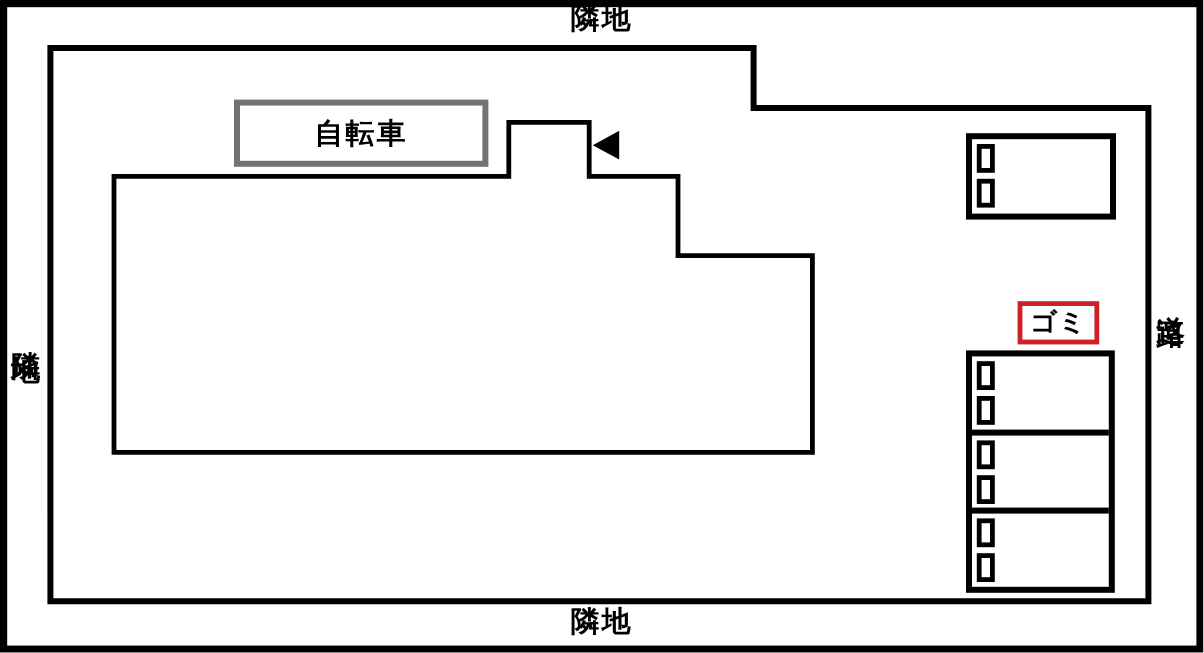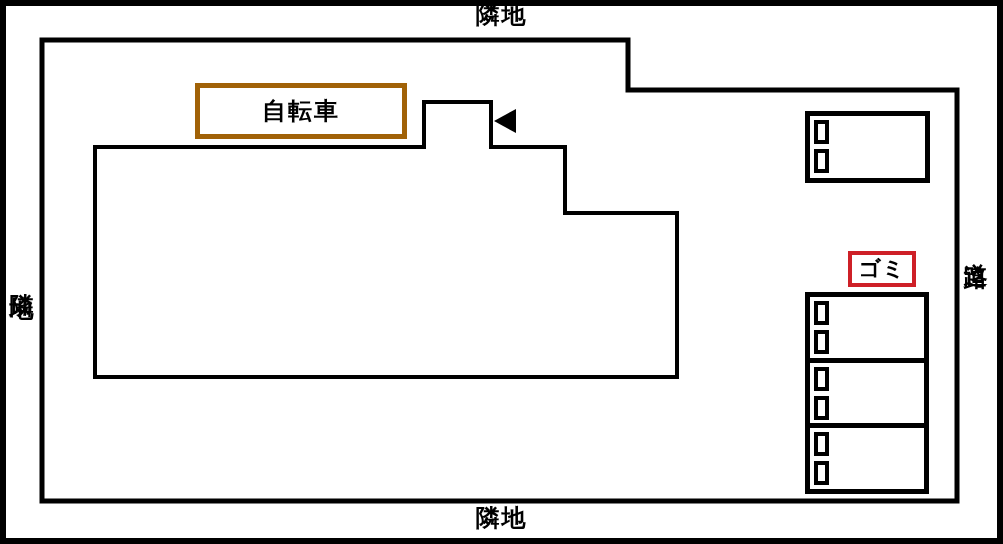--- a/index.html
+++ b/index.html
@@ -16,21 +16,21 @@
     position:absolute; color:#000; font-weight:bold; font-size:24px;
     white-space:nowrap; line-height:1.1;
   }
   .lbl.vertical { writing-mode:vertical-rl; text-orientation:upright; letter-spacing:3px; }
   .lbl-top    { top:2px;  left:50%; transform:translateX(-50%); letter-spacing:2px; }
   .lbl-bottom { top:505px; left:50%; transform:translateX(-50%); letter-spacing:2px; }
   .lbl-left   { top:273px; left:8px; }
   .lbl-right  { top:244px; left:962px; }
   .bicycle-box {
     position:absolute; left:195px; top:83px; width:212px; height:56px;
-    border:5px solid #a16207; box-sizing:border-box; background:#fff;
+    border:5px solid #737373; box-sizing:border-box; background:#fff;
     display:flex; align-items:center; justify-content:center;
     font-weight:bold; font-size:24px; letter-spacing:2px; color:#000;
   }
   .garbage-box {
     position:absolute; left:832px; top:251px; width:68px; height:36px;
     border:4px solid #CE2027; box-sizing:border-box; background:#fff;
     display:flex; align-items:center; justify-content:center;
     font-weight:bold; font-size:22px; letter-spacing:1px; color:#000;margin-left:16px;
   }
   .pbox {

